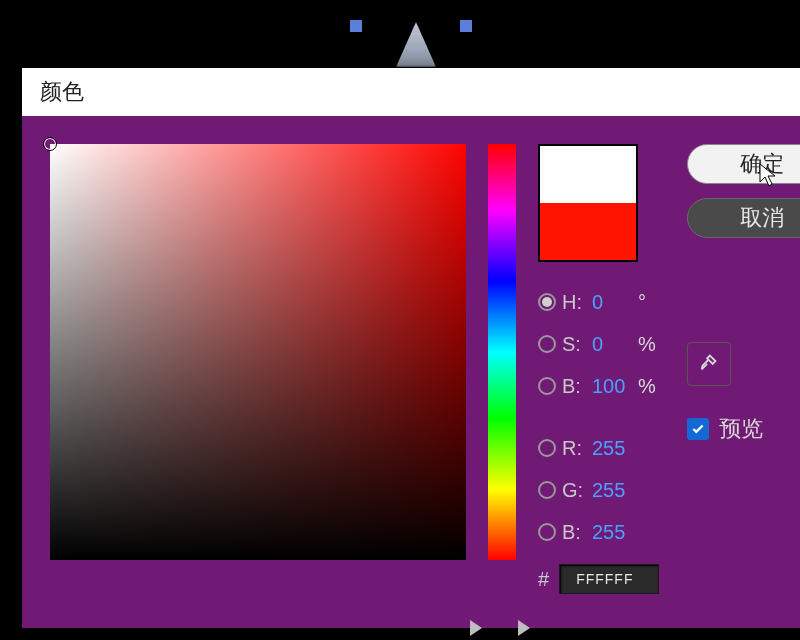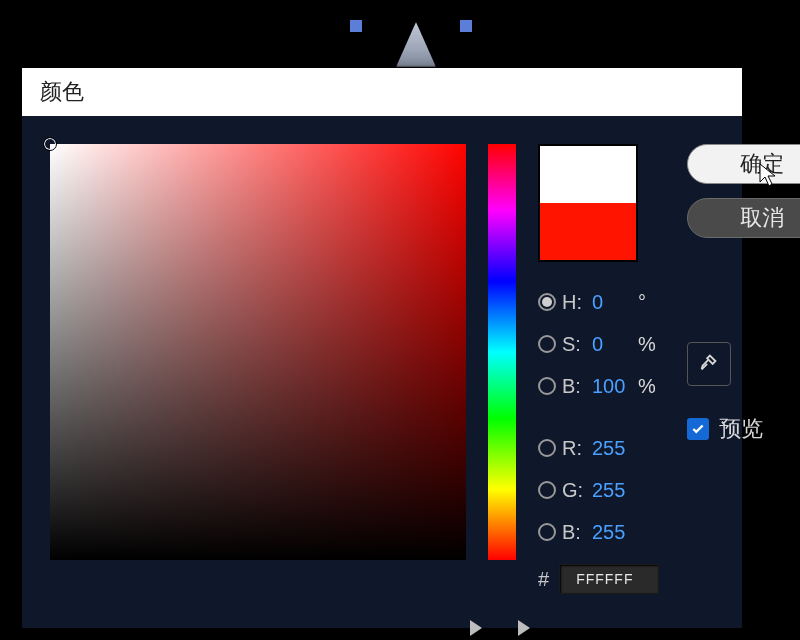--- a/index.html
+++ b/index.html
@@ -37,23 +37,23 @@
     height: 45px;
     background: linear-gradient(#bfc7d6,#8a94a6);
     clip-path: polygon(50% 0, 100% 100%, 0 100%);
     filter: blur(1px);
   }
   
   .dialog {
     position: absolute;
     left: 22px;
     top: 68px;
-    width: 720px;
+    width: 778px;
     height: 560px;
-    background: #0f172a;
+    background: #701a75;
     box-shadow: 0 4px 20px rgba(0,0,0,.6);
   }
   .titlebar {
     background: #ffffff;
     height: 48px;
     display: flex;
     align-items: center;
     padding: 0 18px;
     font-size: 22px;
     color: #222;

